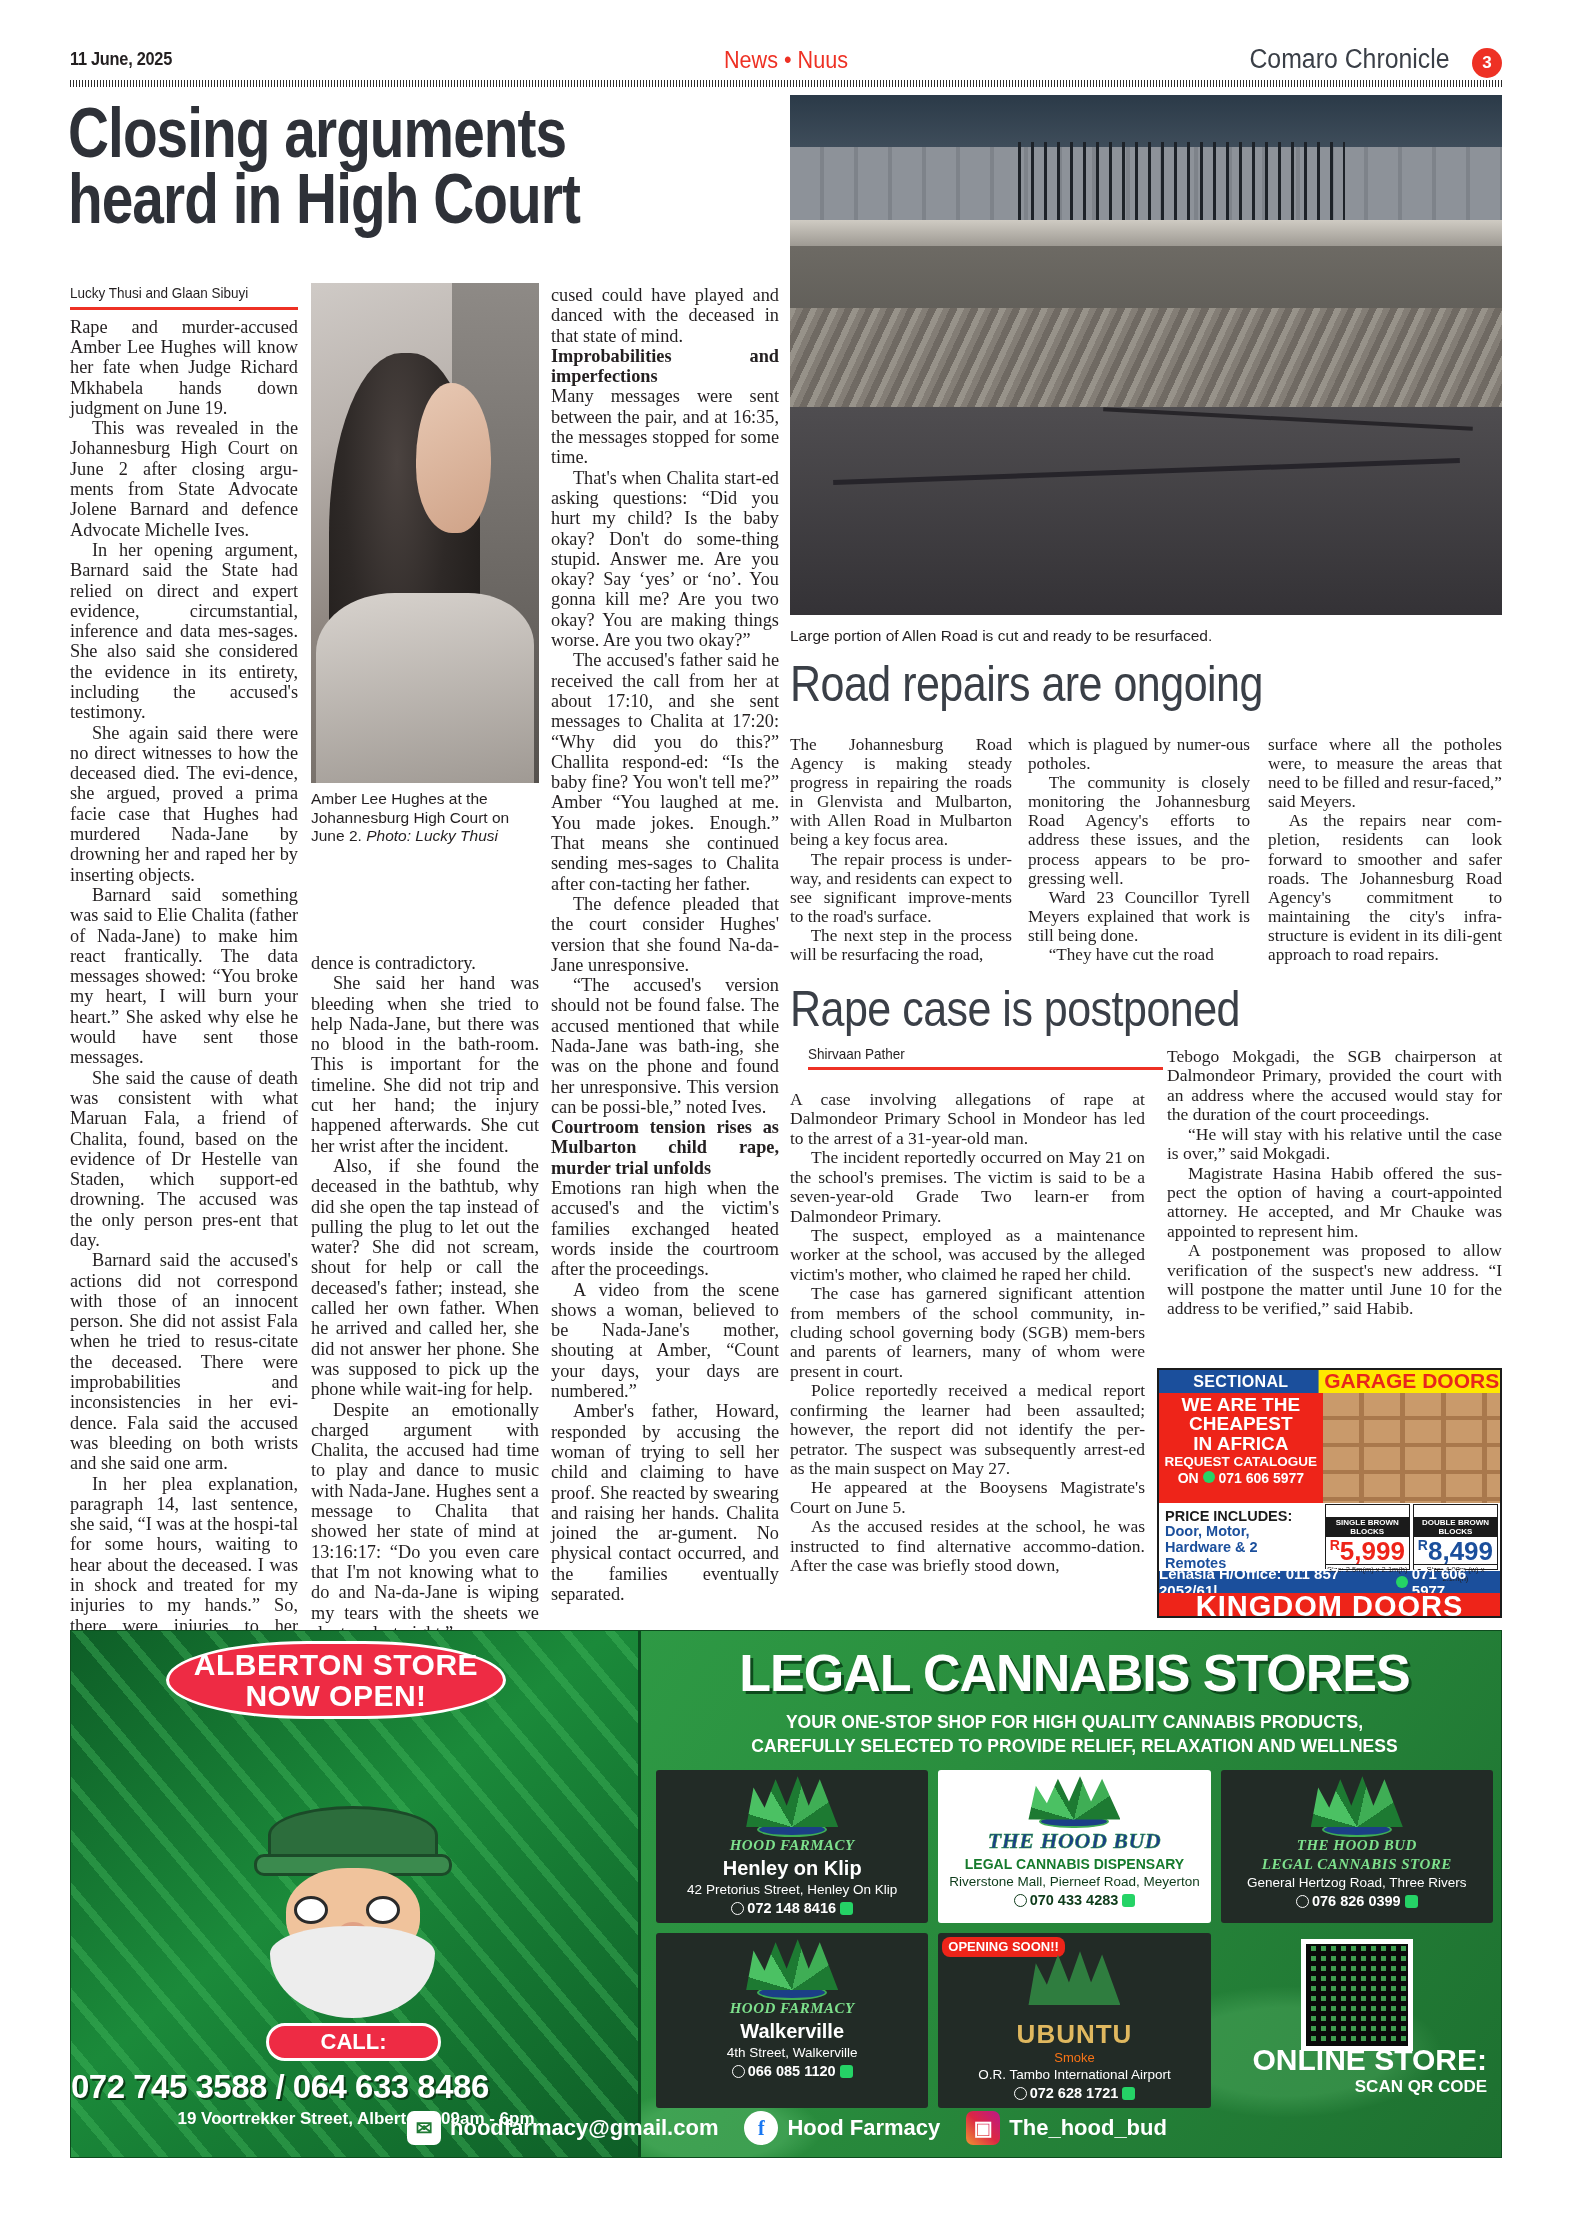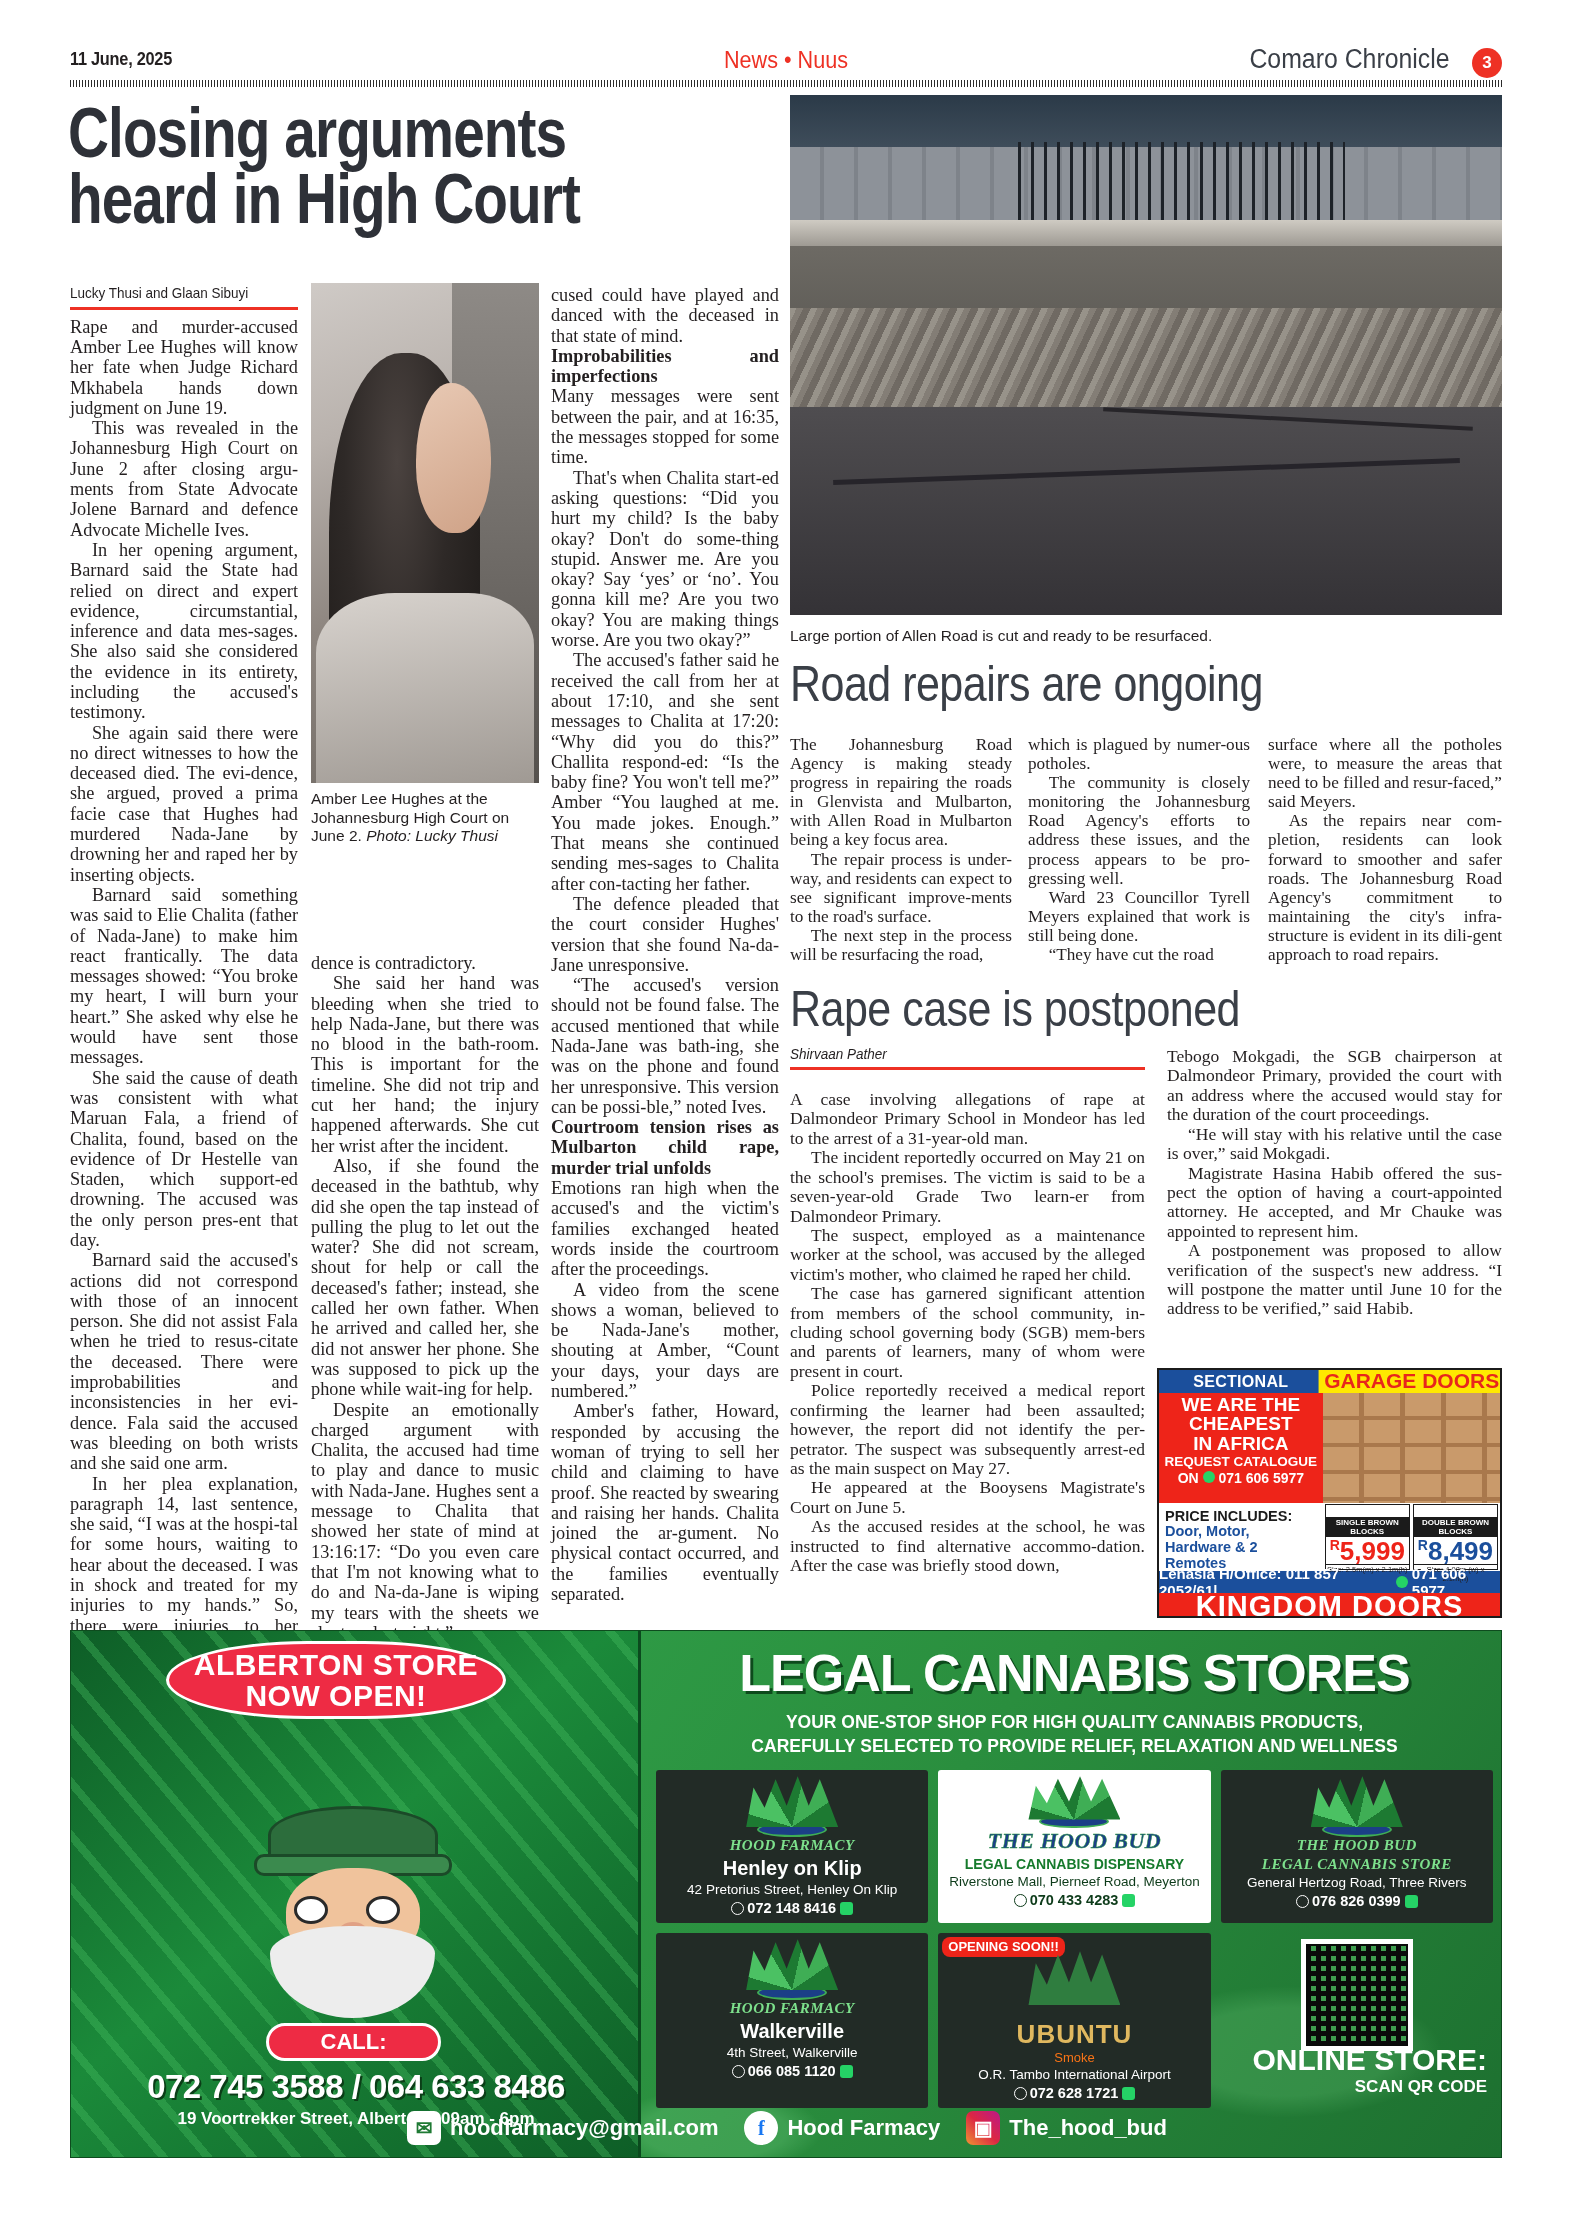--- a/index.html
+++ b/index.html
@@ -95,21 +95,21 @@
   .sec-head { position:absolute; font-family:"Liberation Sans Narrow","Liberation Sans",sans-serif;
     font-size:50px; color:#3a3f47; letter-spacing:-0.6px; transform:scaleX(0.86);
     transform-origin:left center; white-space:nowrap; }
   #road-head { left:790px; top:655px; }
   #rape-head { left:790px; top:980px; }
 
   #r1 { left:790px; top:735px; width:222px; font-size:17.2px; }
   #r2 { left:1028px; top:735px; width:222px; font-size:17.2px; }
   #r3 { left:1268px; top:735px; width:234px; font-size:17.2px; }
 
-  .byline2 { position:absolute; left:790px; top:1045px; width:355px;font-style:italic; }
+  .byline2 { position:absolute; left:808px; top:1045px; width:355px; }
   #p1 { left:790px; top:1090px; width:355px; font-size:17.5px; }
   #p2 { left:1167px; top:1047px; width:335px; font-size:17.5px; }
 
   
   .kd { position:absolute; left:1157px; top:1368px; width:345px; height:250px;
         border:2px solid #1b1b1b; background:#fff; overflow:hidden;
         font-family:"Liberation Sans", sans-serif; }
   .kd-top { display:flex; height:23px; }
   .kd-sect { width:48%; background:#1b4f9c; color:#fff; font-weight:bold; font-size:16px;
              display:flex; align-items:center; justify-content:center; letter-spacing:0.3px; }
@@ -177,21 +177,21 @@
   .santa .eyeL,.santa .eyeR { position:absolute; top:90px; width:34px; height:28px;
       border:3px solid #2a2a2a; border-radius:50%; background:#fff; }
   .santa .eyeL { left:48px; } .santa .eyeR { left:120px; }
   .santa .beard { position:absolute; left:24px; top:120px; width:165px; height:92px;
       background:#ededed; border-radius:48% 48% 50% 50%/30% 30% 70% 70%; }
   .santa .nose { position:absolute; left:92px; top:116px; width:30px; height:22px;
       background:#e0a185; border-radius:50%; }
   .callbadge { position:absolute; left:195px; top:392px; width:175px; height:38px;
       background:#ee2b44; border:3px solid #fff; border-radius:20px; color:#fff;
       font-weight:bold; font-size:22px; display:flex; align-items:center; justify-content:center; }
-  .phones { position:absolute; left:0; top:437px; width:570px; text-align:center;
+  .phones { position:absolute; left:0; top:437px; width:570px; text-align:left;
       color:#fff; font-weight:bold; font-size:33px; letter-spacing:-0.5px;
       text-shadow:2px 2px 0 #0b3d17; }
   .addr { position:absolute; left:0; top:478px; width:570px; text-align:center;
       color:#fff; font-weight:bold; font-size:17px; }
 
   .cann-right { position:absolute; left:575px; top:0; width:857px; height:528px; padding:6px 10px; }
   .cann-h1 { text-align:center; color:#fff; font-weight:bold; font-size:52px;
       letter-spacing:-1px; text-shadow:3px 3px 0 #0d4a1c; margin-top:6px; }
   .cann-sub { text-align:center; color:#fff; font-weight:bold; font-size:17.5px;
       line-height:1.35; margin-top:8px; }

